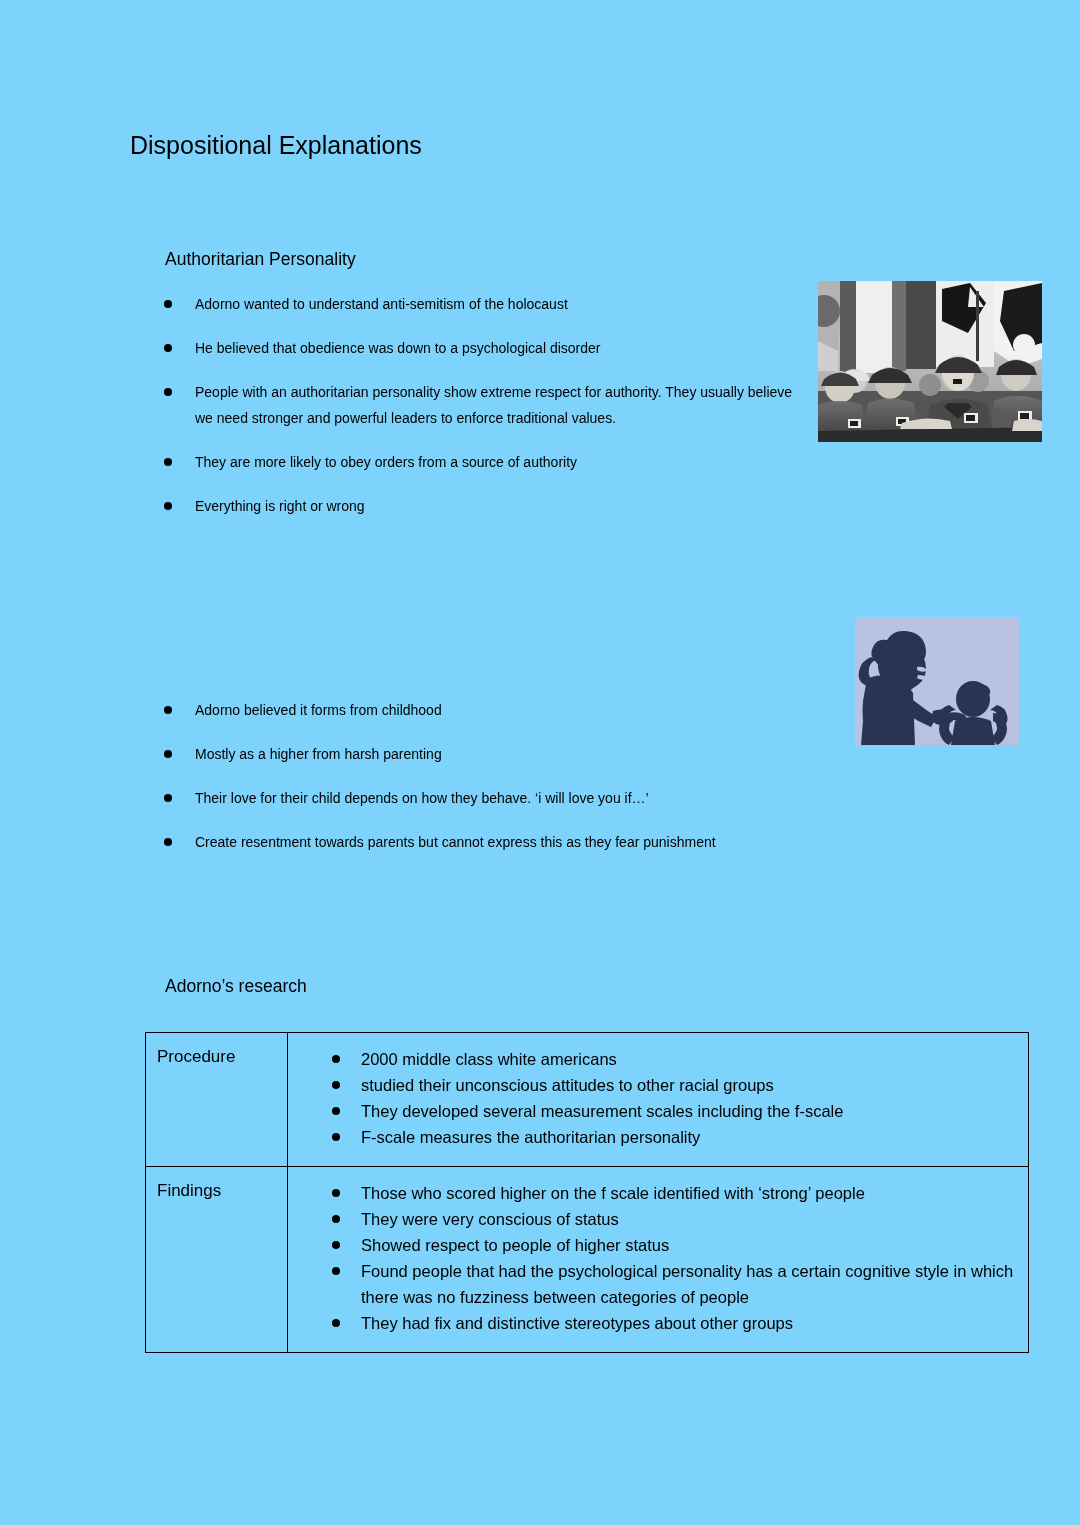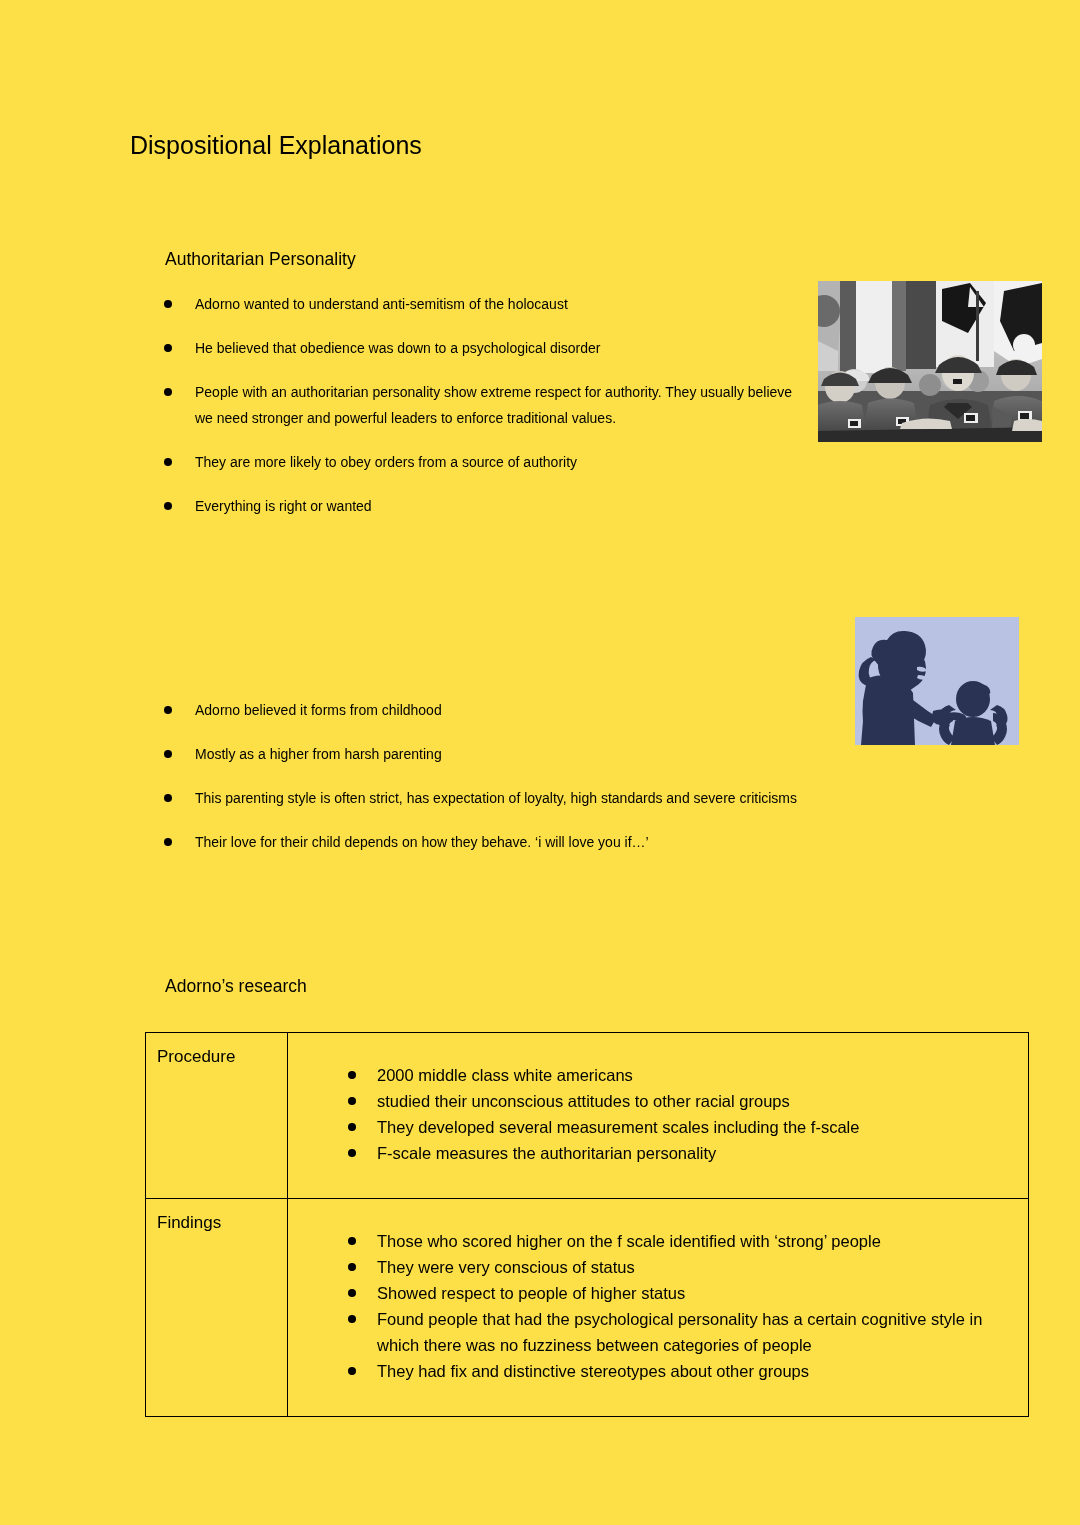--- a/index.html
+++ b/index.html
@@ -11,21 +11,21 @@
     width: 1080px;
     height: 1525px;
     position: relative;
     font-family: "Liberation Sans", sans-serif;
     color: #000000;
     overflow: hidden;
   }
   .page {
     position: absolute;
     inset: 0;
-    background: #fde047;
+    background: #7dd3fc;
   }
 
   
   .doc-title {
     position: absolute;
     left: 130px;
     top: 128px;
     font-size: 25px;
     line-height: 34px;
     color: #000;
@@ -118,21 +118,21 @@
     width: 130px;
     padding: 13px 0 0 11px;
     font-size: 17px;
     line-height: 22px;
   }
   .research-table td.content-cell {
     padding: 13px 12px 16px 0;
   }
   .cell-list {
     list-style: none;
-    margin: 16px;
+    margin: 0;
     padding: 0 0 0 44px;
   }
   .cell-list > li {
     position: relative;
     padding-left: 29px;
     font-size: 16.5px;
     line-height: 26px;
     color: #000;
     margin: 0 0 0 0;
   }
@@ -156,21 +156,21 @@
 
   <div class="doc-title">Dispositional Explanations</div>
 
   <div class="section-heading" id="heading-authoritarian">Authoritarian Personality</div>
 
   <ul class="bullet-list" id="list-authoritarian">
     <li>Adorno wanted to understand anti-semitism of the holocaust</li>
     <li>He believed that obedience was down to a psychological disorder</li>
     <li>People with an authoritarian personality show extreme respect for authority. They usually believe we need stronger and powerful leaders to enforce traditional values.</li>
     <li>They are more likely to obey orders from a source of authority</li>
-    <li>Everything is right or wanted</li>
+    <li>Everything is right or wrong</li>
   </ul>
 
   <div class="figure" id="figure-nazi-rally">
     <svg viewBox="0 0 224 161" preserveAspectRatio="none">
       <defs>
         <linearGradient id="skyg" x1="0" y1="0" x2="0" y2="1">
           <stop offset="0" stop-color="#d9d9d9"></stop>
           <stop offset="1" stop-color="#9a9a9a"></stop>
         </linearGradient>
         <linearGradient id="unif" x1="0" y1="0" x2="0" y2="1">
@@ -235,22 +235,22 @@
       <path d="M0 150 L224 146 L224 161 L0 161 Z" fill="#2b2b2b"></path>
       <path d="M84 142 q24 -8 48 -2 l2 8 l-52 0 Z" fill="#d8d4cb"></path>
       <path d="M196 140 q14 -4 28 0 l0 10 l-30 0 Z" fill="#d8d4cb"></path>
     </svg>
   </div>
 
 
   <ul class="bullet-list" id="list-origins">
     <li>Adorno believed it forms from childhood</li>
     <li>Mostly as a higher from harsh parenting</li>
-    <li>This parenting style is often strict, has expectation of loyalty, high standards and severe criticisms</li>
     <li>Their love for their child depends on how they behave. ‘i will love you if…’</li>
+    <li>Create resentment towards parents but cannot express this as they fear punishment</li>
   </ul>
 
   <div class="figure" id="figure-parent-scolding">
     <svg viewBox="0 0 164 128" preserveAspectRatio="none">
       <rect x="0" y="0" width="164" height="128" fill="#b9c2e3"></rect>
 
       <g fill="#2b3354">
 
         <path d="M20 44 q-6 -6 -2 -14 q4 -9 14 -7 q6 -10 18 -9 q16 1 20 14 q3 10 -3 18 l-6 6 q-8 -14 -22 -12 q-12 2 -14 10 Z"></path>
         <path d="M16 40 q-10 4 -12 14 q-2 10 6 14 q6 3 11 -2 q-9 -5 -7 -14 q1 -7 7 -9 Z"></path>

